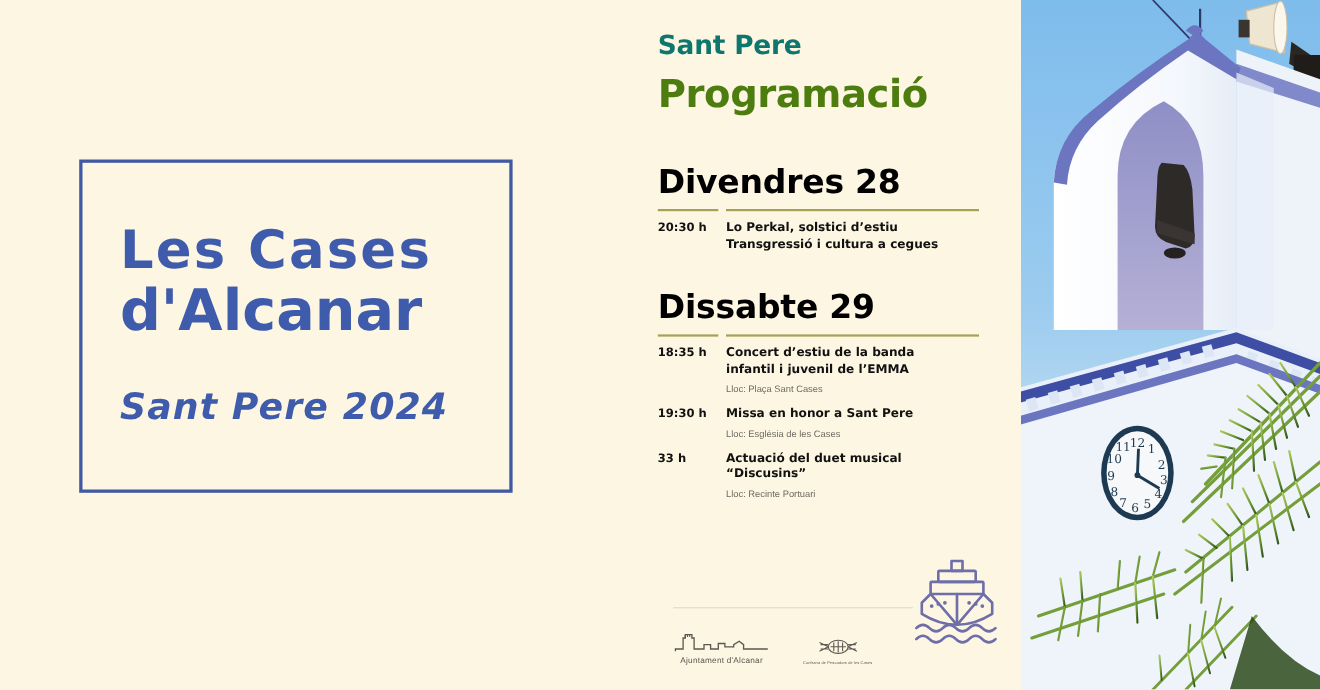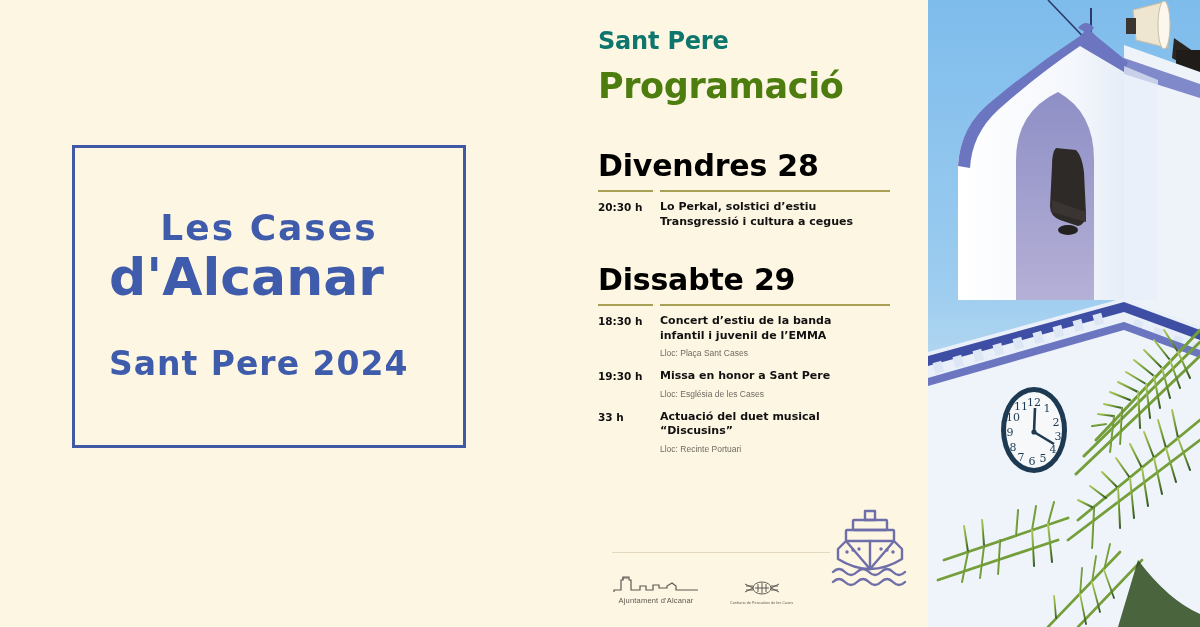--- a/index.html
+++ b/index.html
@@ -21,30 +21,31 @@
   }
   .title-line{
     color:#3F5BAB;
     font-family:"DejaVu Sans", sans-serif;
     font-weight:bold;
     font-size:53px;
     line-height:1.02;
     letter-spacing:0.5px;
     white-space:nowrap;
   }
-  .title-line.l1{font-size:36px;letter-spacing:2px;text-align:center;}
+  .title-line.l1{font-size:48px;letter-spacing:2px;}
   .title-line.l2{font-size:52px;margin-top:4px;letter-spacing:0px;}
   .title-sub{
     color:#3F5BAB;
     font-family:"DejaVu Sans", sans-serif;
     font-weight:bold;
     font-size:33px;
     letter-spacing:1px;
     margin-top:40px;
     white-space:nowrap;
+    font-style:italic;
   }
 
   
   .center-panel{position:absolute;left:560px;top:0;width:368px;height:627px;}
 
   .hdr{position:absolute;left:38px;top:28px;}
   .hdr-sant{
     color:#0f766e;
     font-family:"DejaVu Sans", sans-serif;
     font-weight:bold;font-size:24px;line-height:1.1;
@@ -145,21 +146,21 @@
     </div>
 
     <div class="day-block" id="day-1" style="top:262px;">
       <div class="day-title">Dissabte 29</div>
       <div class="rules">
         <div class="rule-short"></div>
         <div class="rule-long"></div>
       </div>
 
       <div class="event">
-        <div class="event-time">18:30 h</div>
+        <div class="event-time">18:35 h</div>
         <div class="event-body">
           <div class="event-title">Concert d’estiu de la banda<br>infantil i juvenil de l’EMMA</div>
           <div class="event-place">Lloc: Plaça Sant Cases</div>
         </div>
       </div>
 
       <div class="event">
         <div class="event-time">19:30 h</div>
         <div class="event-body">
           <div class="event-title">Missa en honor a Sant Pere</div>

